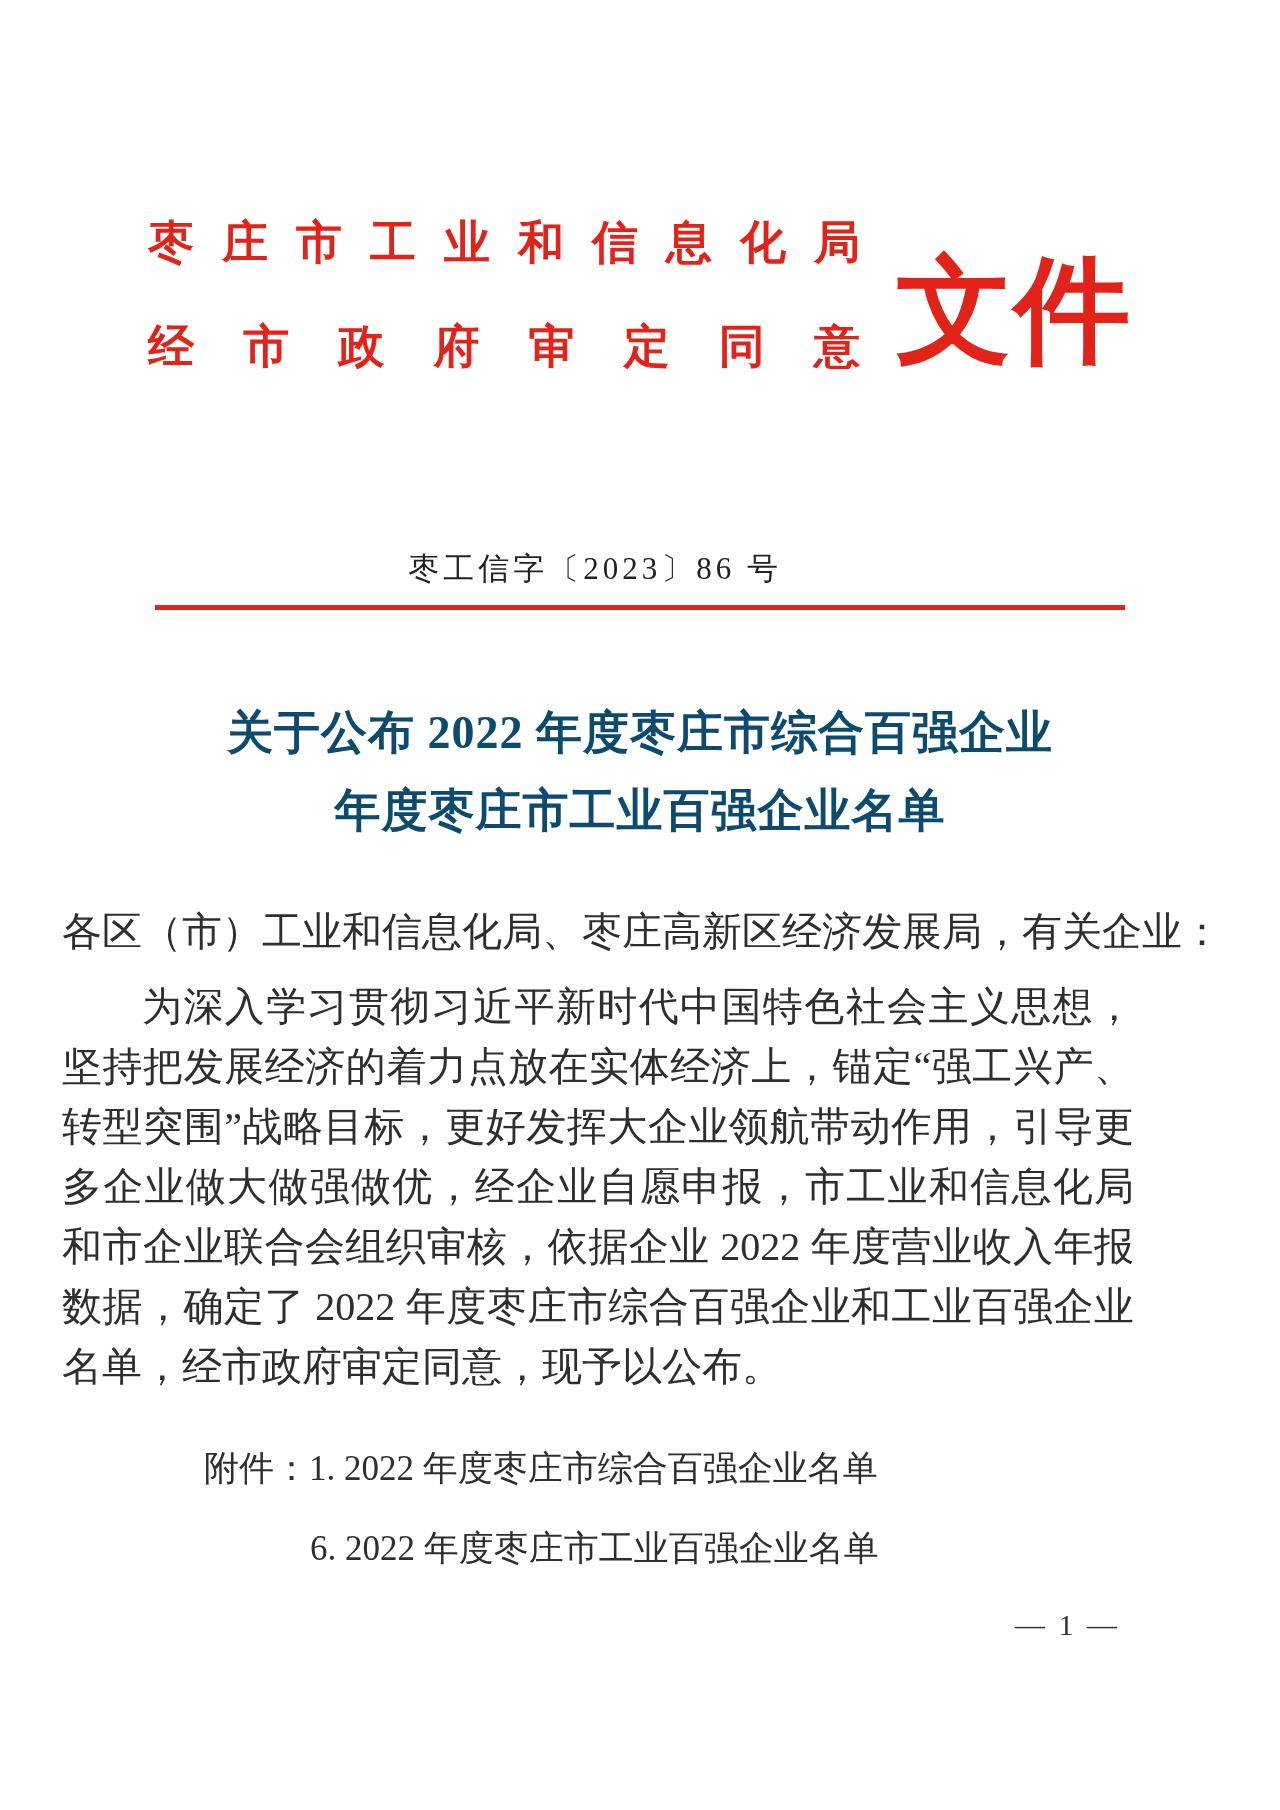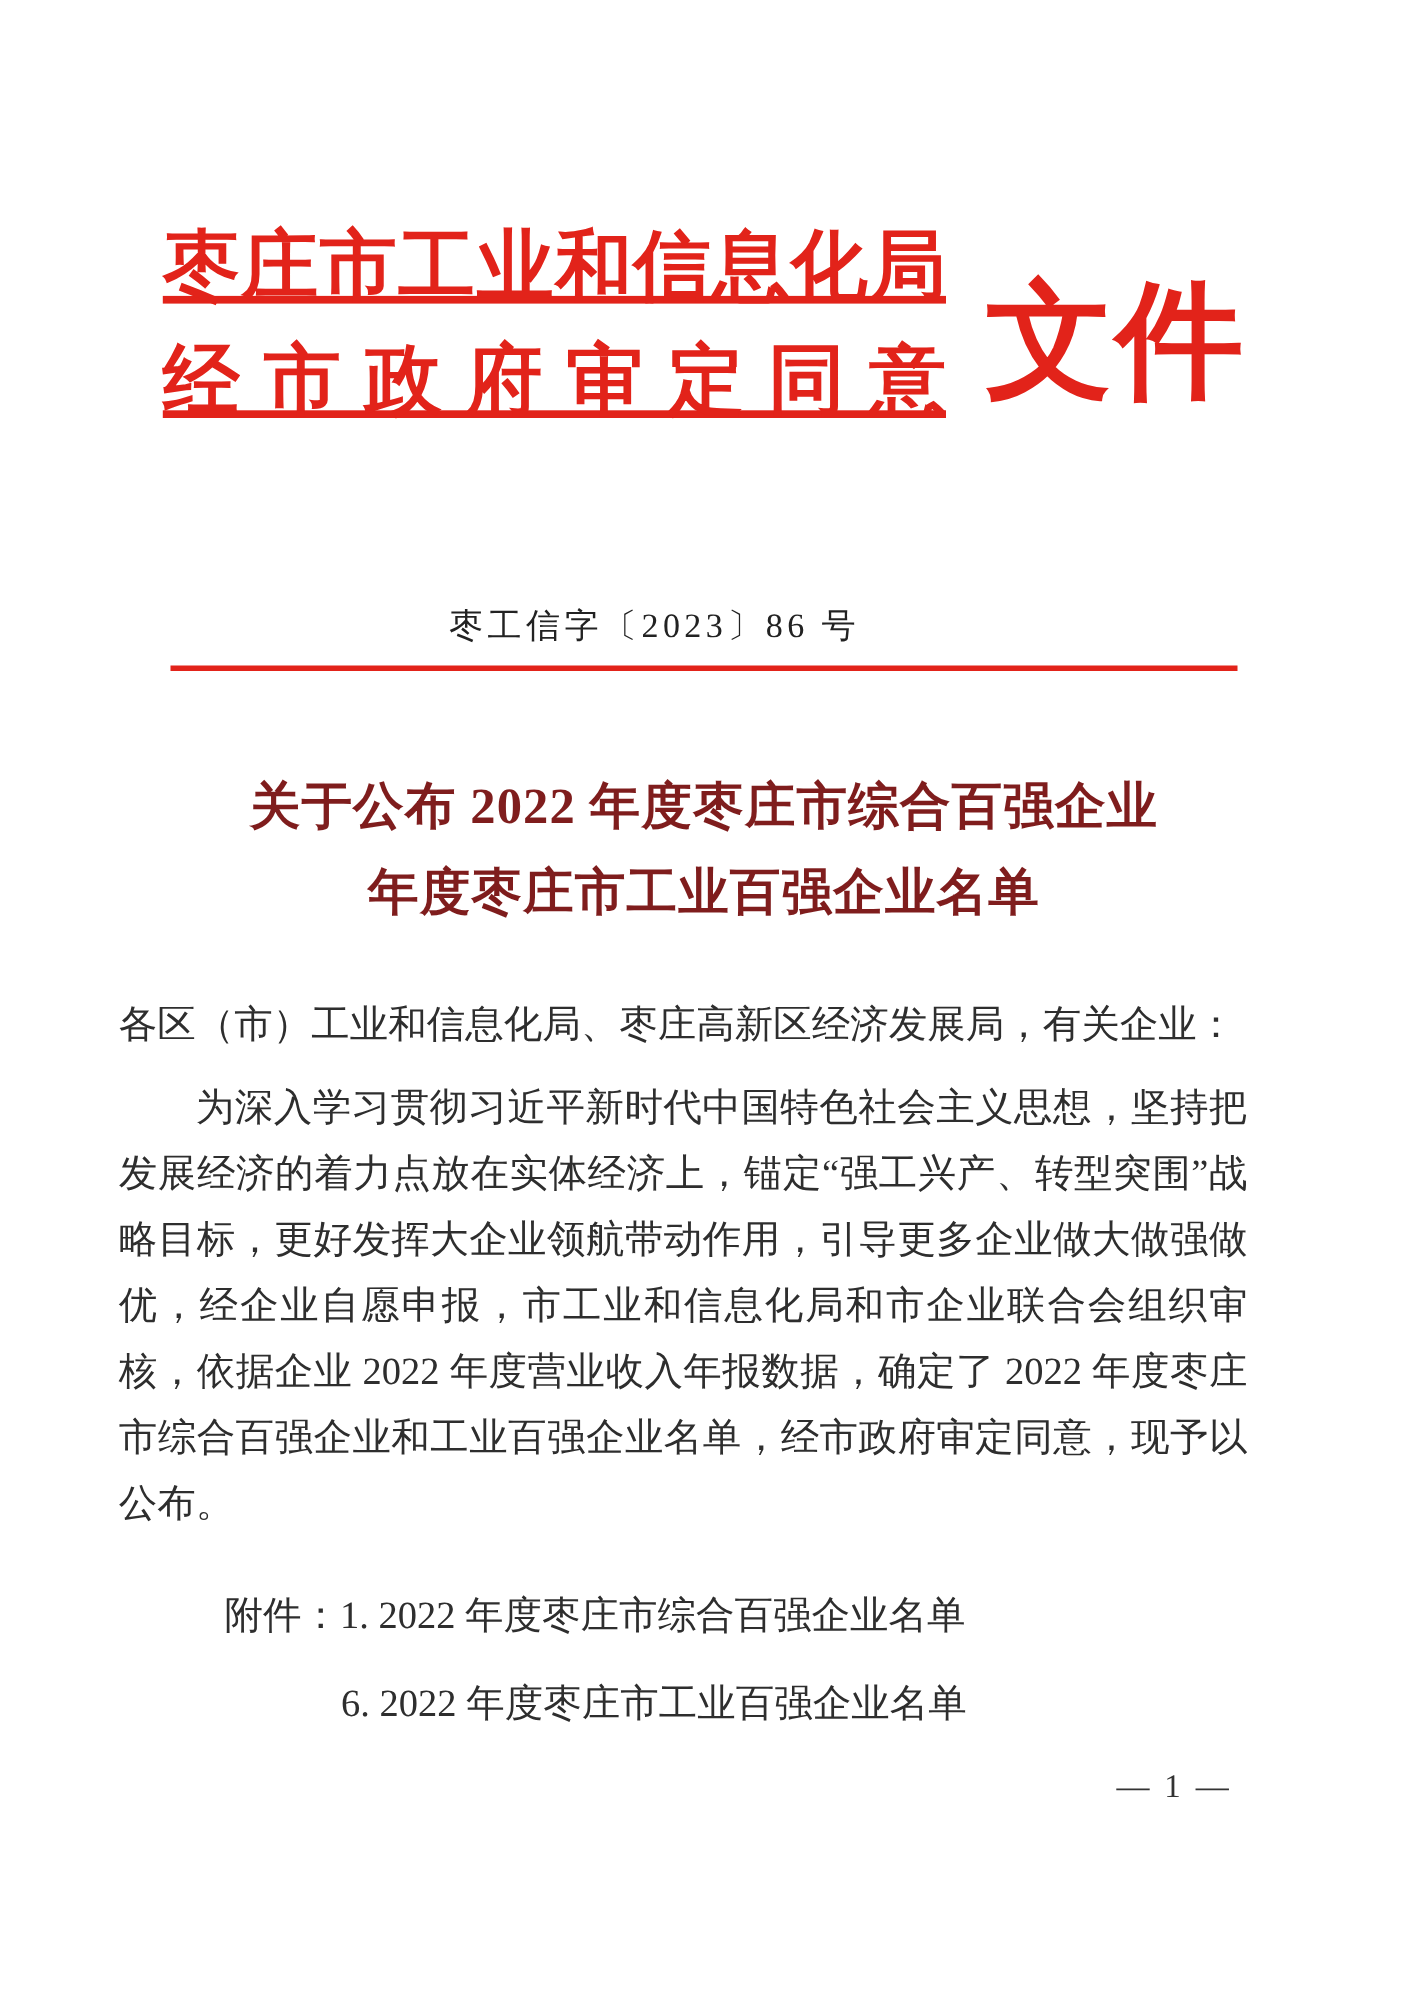--- a/index.html
+++ b/index.html
@@ -15,28 +15,27 @@
     color: #2b2b2b;
   }
   
   .letterhead {
     display: flex;
     align-items: center;
     margin: 198px 148px 0 148px;
   }
   .org-names { width: 712px; }
   .org-line {
-    font-size: 70px;
+    font-size: 46px;
     font-weight: 700;
     line-height: 90px;
     color: var(--accent);
     text-align: justify;
     text-align-last: justify;
     white-space: nowrap;
-    text-decoration: underline;
   }
   .org-line2 { margin-top: 14px; }
   .doc-label {
     margin-left: auto;
     font-size: 116px;
     font-weight: 700;
     color: var(--accent);
     line-height: 1;
     transform: translateY(16px);
     letter-spacing: 2px;
@@ -56,29 +55,29 @@
     height: 5px;
     background: var(--accent);
     margin: 15px 155px 0 155px;
   }
   
   .title {
     margin-top: 84px;
     text-align: center;
     font-size: 46px;
     font-weight: 700;
-    color: #7f1d1d;
+    color: #0c4a6e;
     line-height: 78px;
     letter-spacing: 1px;
   }
   .title-line { display: block; }
   
   .body-text {
-    margin: 52px 146px 0 108px;
-    font-size: 35px;
+    margin: 52px 146px 0 62px;
+    font-size: 40px;
     color: #2e2e2e;
   }
   .salutation {
     line-height: 60px;
     white-space: nowrap;
   }
   .paragraph {
     margin-top: 15px;
     text-indent: 2em;
     text-align: justify;

